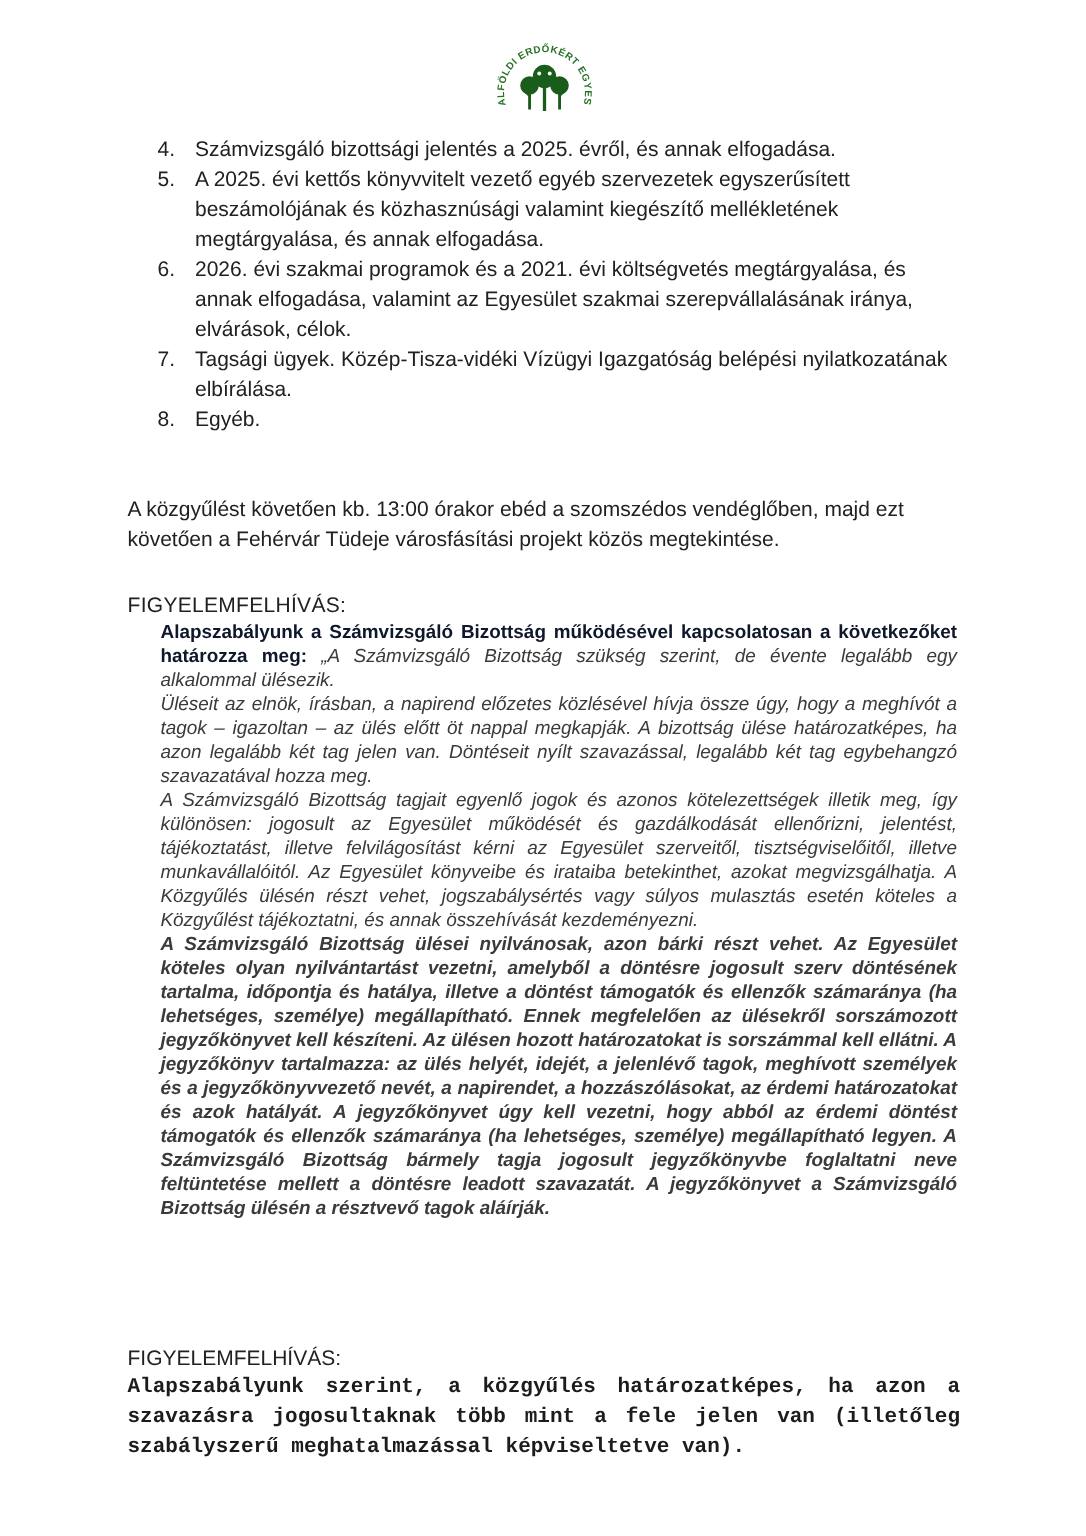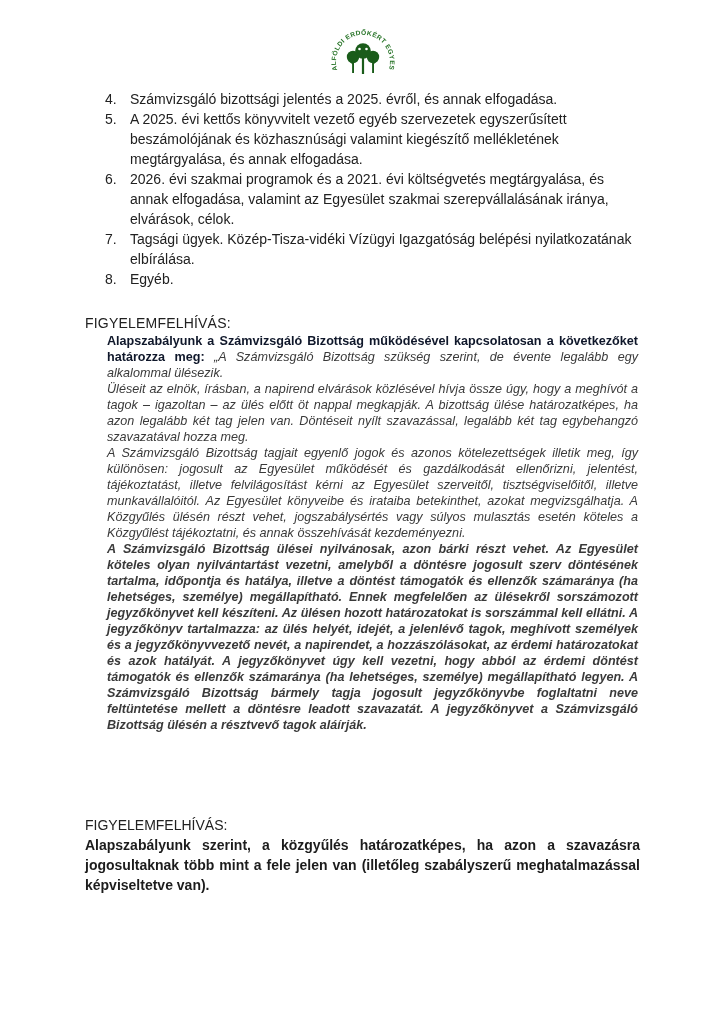--- a/index.html
+++ b/index.html
@@ -52,20 +52,21 @@
   .qi{font-style:italic;margin-top:43px;}
   .notice2-heading{
     margin-top:82px;
     font-size:14px;line-height:20px;
   }
   .notice2-text{
     margin:0;
     font-size:14px;line-height:20px;
     font-weight:700;color:#1c1c1c;
     text-align:justify;
+    font-family:Liberation Mono, monospace;
   }
   .logo-svg text{
     font-family:"Liberation Sans", sans-serif;
     font-weight:700;
   }
 </style>
 </head>
 <body>
 
 <div class="page">
@@ -114,26 +115,27 @@
       <li class="item">
         <span class="num">7.</span>
         <span class="txt">Tagsági ügyek. Közép-Tisza-vidéki Vízügyi Igazgatóság belépési nyilatkozatának elbírálása.</span>
       </li>
       <li class="item">
         <span class="num">8.</span>
         <span class="txt">Egyéb.</span>
       </li>
     </ol>
 
+    <p class="para">A közgyűlést követően kb. 13:00 órakor ebéd a szomszédos vendéglőben, majd ezt követően a Fehérvár Tüdeje városfásítási projekt közös megtekintése.</p>
 
     <div class="notice-heading">FIGYELEMFELHÍVÁS:</div>
 
     <div class="quote-block">
       <p class="qb-a"><span class="lead-bold">Alapszabályunk a Számvizsgáló Bizottság működésével kapcsolatosan a következőket határozza meg: </span><span class="qi">„A Számvizsgáló Bizottság szükség szerint, de évente legalább egy alkalommal ülésezik.</span></p>
-      <p class="qi">Üléseit az elnök, írásban, a napirend elvárások közlésével hívja össze úgy, hogy a meghívót a tagok – igazoltan – az ülés előtt öt nappal megkapják. A bizottság ülése határozatképes, ha azon legalább két tag jelen van. Döntéseit nyílt szavazással, legalább két tag egybehangzó szavazatával hozza meg.</p>
+      <p class="qi">Üléseit az elnök, írásban, a napirend előzetes közlésével hívja össze úgy, hogy a meghívót a tagok – igazoltan – az ülés előtt öt nappal megkapják. A bizottság ülése határozatképes, ha azon legalább két tag jelen van. Döntéseit nyílt szavazással, legalább két tag egybehangzó szavazatával hozza meg.</p>
       <p class="qi qb-b">A Számvizsgáló Bizottság tagjait egyenlő jogok és azonos kötelezettségek illetik meg, így különösen: jogosult az Egyesület működését és gazdálkodását ellenőrizni, jelentést, tájékoztatást, illetve felvilágosítást kérni az Egyesület szerveitől, tisztségviselőitől, illetve munkavállalóitól. Az Egyesület könyveibe és irataiba betekinthet, azokat megvizsgálhatja. A Közgyűlés ülésén részt vehet, jogszabálysértés vagy súlyos mulasztás esetén köteles a Közgyűlést tájékoztatni, és annak összehívását kezdeményezni.</p>
       <p class="qi qb-c">A Számvizsgáló Bizottság ülései nyilvánosak, azon bárki részt vehet. Az Egyesület köteles olyan nyilvántartást vezetni, amelyből a döntésre jogosult szerv döntésének tartalma, időpontja és hatálya, illetve a döntést támogatók és ellenzők számaránya (ha lehetséges, személye) megállapítható. Ennek megfelelően az ülésekről sorszámozott jegyzőkönyvet kell készíteni. Az ülésen hozott határozatokat is sorszámmal kell ellátni. A jegyzőkönyv tartalmazza: az ülés helyét, idejét, a jelenlévő tagok, meghívott személyek és a jegyzőkönyvvezető nevét, a napirendet, a hozzászólásokat, az érdemi határozatokat és azok hatályát. A jegyzőkönyvet úgy kell vezetni, hogy abból az érdemi döntést támogatók és ellenzők számaránya (ha lehetséges, személye) megállapítható legyen. A Számvizsgáló Bizottság bármely tagja jogosult jegyzőkönyvbe foglaltatni neve feltüntetése mellett a döntésre leadott szavazatát. A jegyzőkönyvet a Számvizsgáló Bizottság ülésén a résztvevő tagok aláírják.</p>
     </div>
 
     <div class="notice2-heading">FIGYELEMFELHÍVÁS:</div>
     <p class="notice2-text">Alapszabályunk szerint, a közgyűlés határozatképes, ha azon a szavazásra jogosultaknak több mint a fele jelen van (illetőleg szabályszerű meghatalmazással képviseltetve van).</p>
 
   </div>
 </div>
 

